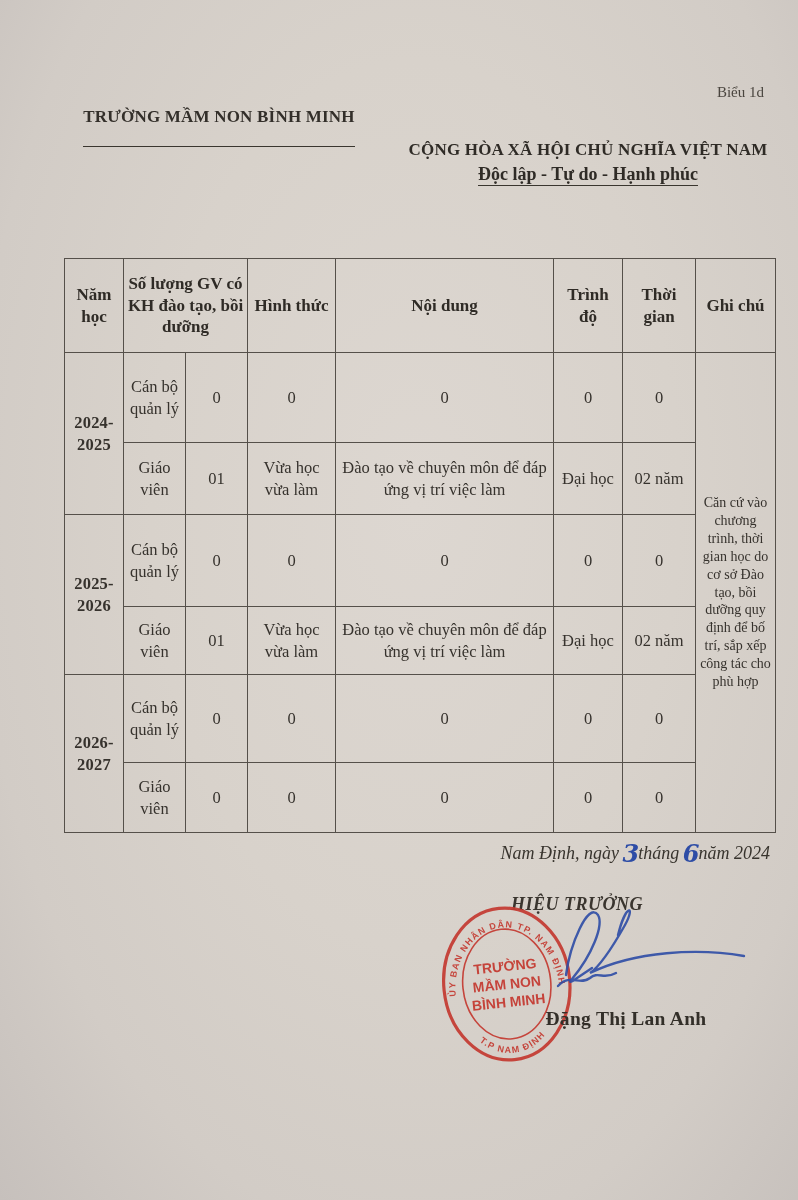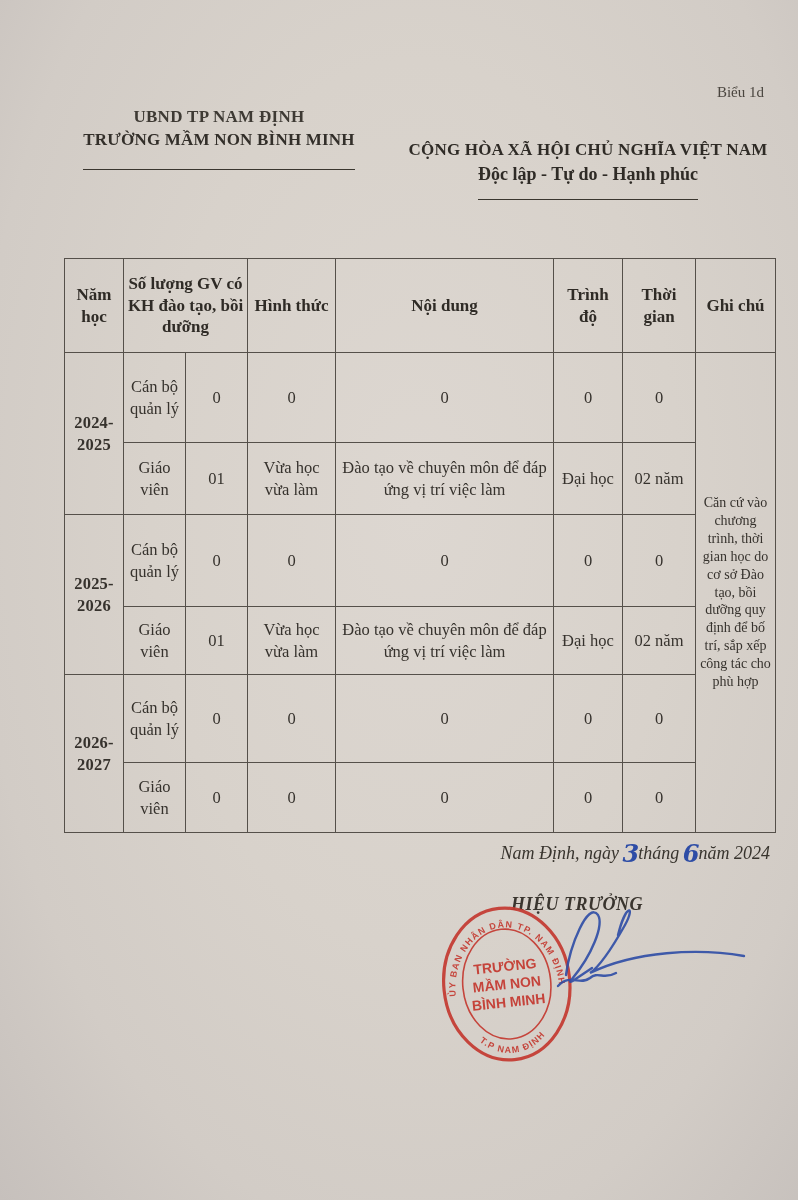--- a/index.html
+++ b/index.html
@@ -21,21 +21,21 @@
     position:absolute;top:106px;left:38px;width:362px;text-align:center;line-height:1.35;
   }
   .org-line1{font-size:17px;font-weight:600;color:#3e3a34;letter-spacing:.3px;}
   .org-line2{font-size:17px;font-weight:bold;color:#332f2a;letter-spacing:.2px;}
   .org-line2 .u{border-bottom:1.5px solid #3a362f;padding-bottom:20px;}
   .national-block{
     position:absolute;top:103px;left:392px;width:392px;text-align:center;line-height:1.35;
   }
   .nat-line1{font-size:17px;font-weight:bold;color:#2f2b26;letter-spacing:.2px;margin-top:36px;}
   .nat-line2{font-size:18px;font-weight:bold;color:#2f2b26;}
-  .nat-line2 .u{border-bottom:1.5px solid #3a362f;padding-bottom:15px;}
+  .nat-line2 .u{border-bottom:1.5px solid #3a362f;padding-bottom:1px;}
   .doc-title{
     position:absolute;top:170px;left:64px;width:711px;text-align:center;
     font-weight:bold;color:#2f2b26;font-size:19px;line-height:1.2;letter-spacing:.2px;
   }
   .doc-title .t2{margin-top:10px;}
   table.plan{
     position:absolute;top:258px;left:64px;width:711px;
     border-collapse:collapse;table-layout:fixed;
     font-size:16.5px;color:#36322d;
   }
@@ -79,21 +79,20 @@
   }
 </style>
 </head>
 <body>
 
 <div class="paper">
 
   <div class="form-code">Biểu 1d</div>
 
   <div class="org-block">
-    <div class="org-line1">UBND TP NAM ĐỊNH</div>
     <div class="org-line2"><span class="u">TRƯỜNG MẦM NON BÌNH MINH</span></div>
   </div>
 
   <div class="national-block">
     <div class="nat-line1">CỘNG HÒA XÃ HỘI CHỦ NGHĨA VIỆT NAM</div>
     <div class="nat-line2"><span class="u">Độc lập - Tự do - Hạnh phúc</span></div>
   </div>
 
 
   <table class="plan">
@@ -202,14 +201,15 @@
   <div class="sig-wrap">
     <svg width="258" height="122" viewBox="0 0 258 122" xmlns="http://www.w3.org/2000/svg">
       <g fill="none" stroke="#2e4da6" stroke-width="2.4" stroke-linecap="round" opacity="0.9">
         <path d="M 26 82 C 30 52, 48 8, 58 22 C 64 32, 52 62, 32 86 C 25 94, 40 83, 52 75"></path>
         <path d="M 78 42 C 86 10, 96 12, 85 32 C 76 48, 62 72, 50 80 C 95 58, 158 55, 204 63"></path>
         <path d="M 18 93 C 30 80, 40 93, 50 85 C 58 78, 64 87, 76 80"></path>
       </g>
     </svg>
   </div>
 
+  <div class="signer-name">Đặng Thị Lan Anh</div>
 
 </div>
 
 </body></html>

